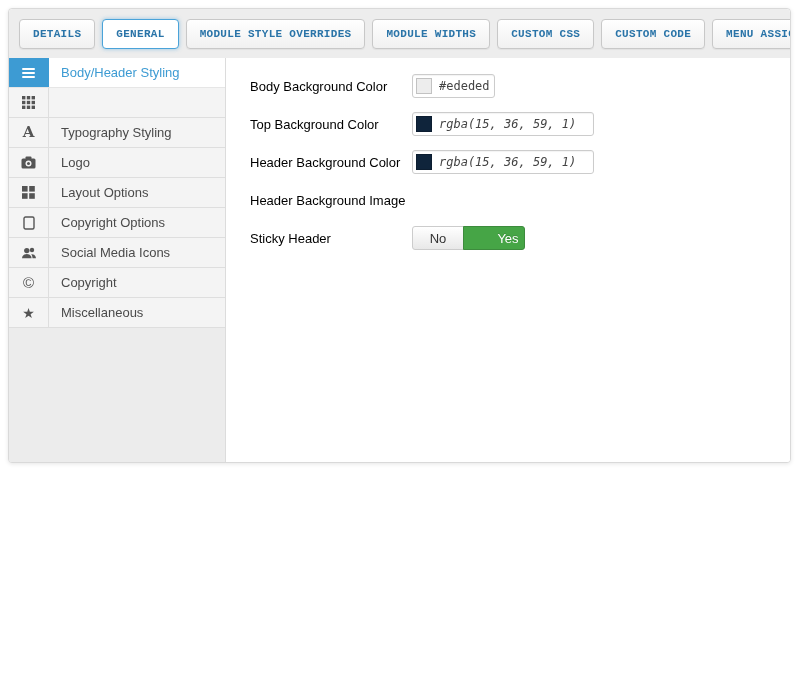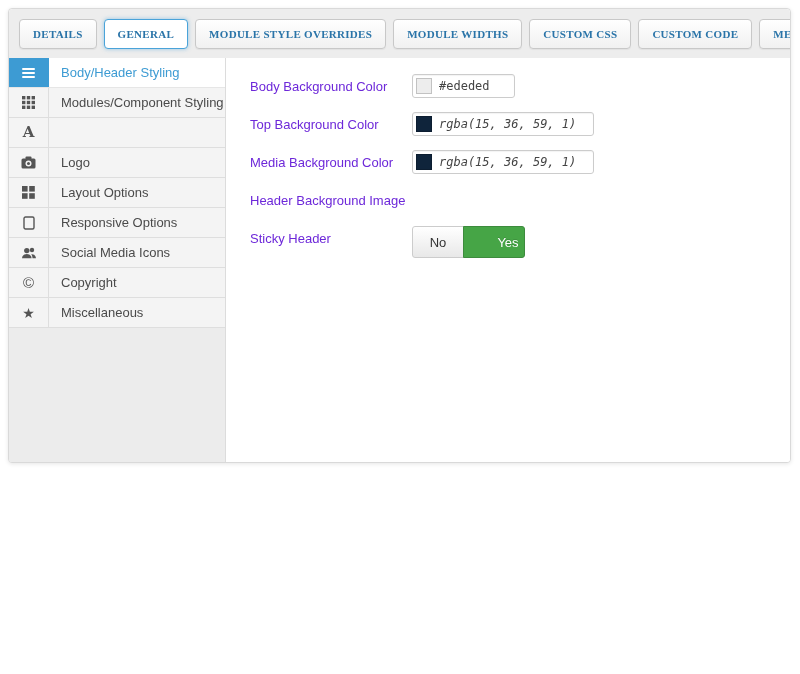--- a/index.html
+++ b/index.html
@@ -22,21 +22,21 @@
     padding:10px 10px 9px 10px;
     display:flex; gap:7px;
     border-radius:4px 4px 0 0;
     flex:0 0 auto;
   }
   .tab{
     height:30px; padding:0 13px;
     background:linear-gradient(#ffffff,#f1f1f1);
     border:1px solid #c8c8c8;
     border-radius:4px;
-    font-family:Liberation Serif, serif;
+    font-family:Liberation Mono, monospace;
     font-size:11px; font-weight:bold; letter-spacing:.3px;
     color:#2a74a8; white-space:nowrap;
     cursor:pointer;
     box-shadow:0 1px 1px rgba(0,0,0,.05);
   }
   .tab.active{
     border-color:#4aa3d9;
     box-shadow:0 0 4px rgba(74,163,217,.55);
     background:#fff;
   }
@@ -79,26 +79,26 @@
 
   .glyph{ font-size:15px; line-height:1; color:#555; }
   .glyph.serif{ font-family:"DejaVu Serif",serif; font-weight:bold; }
 
   
   .content{
     flex:1; background:#fff;
     padding:16px 20px 0 24px;
   }
   .form-row{ display:flex; align-items:center; height:24px; margin-bottom:14px; }
-  .field-label{ width:162px; flex:0 0 162px; font-size:13px; color:#6d28d9; }
+  .field-label{ width:162px; flex:0 0 162px; font-size:13px; color:#000000; }
 
   
   .color-field{
     display:inline-flex; align-items:center;
-    height:24px; padding:3px 24px 3px 3px;
+    height:24px; padding:3px 4px 3px 3px;
     border:1px solid #ccc; border-radius:3px;
     background:#fff; cursor:pointer;
     box-shadow:inset 0 1px 1px rgba(0,0,0,.05);
   }
   .color-field.wide{ width:182px;font-style:italic; }
   .swatch{
     width:16px; height:16px; flex:0 0 16px;
     border:1px solid rgba(0,0,0,.18);
     margin-right:7px;
   }
@@ -125,21 +125,21 @@
   }
   .select-btn{ padding:0 11px; border-left:none; }
   .clear-btn{
     width:31px; margin-left:-1px; border-radius:0 3px 3px 0;
     font-weight:bold; font-size:13px; color:#111;
   }
 
   
   .toggle-group{ display:inline-flex; height:24px; }
   .toggle-btn{
-    height:32px; font-size:13px; cursor:pointer;
+    height:24px; font-size:13px; cursor:pointer;
     display:flex; align-items:center; justify-content:center;
     font-family:"Liberation Sans",sans-serif;
   }
   .toggle-no{
     width:52px; color:#333;
     background:linear-gradient(#ffffff,#e8e8e8);
     border:1px solid #ccc; border-radius:3px 0 0 3px;
   }
   .toggle-yes{
     width:62px; color:#fff;
@@ -190,27 +190,27 @@
                 <rect x="9.6" y="0" width="3.4" height="3.4"></rect>
               <rect x="0" y="4.8" width="3.4" height="3.4"></rect>
                 <rect x="4.8" y="4.8" width="3.4" height="3.4"></rect>
                 <rect x="9.6" y="4.8" width="3.4" height="3.4"></rect>
               <rect x="0" y="9.6" width="3.4" height="3.4"></rect>
                 <rect x="4.8" y="9.6" width="3.4" height="3.4"></rect>
                 <rect x="9.6" y="9.6" width="3.4" height="3.4"></rect>
             </g>
           </svg>
         </span>
-        <span class="side-label">Modules/Component Styling</span>
       </div>
 
       <div class="side-item">
         <span class="side-icon">
           <span class="glyph serif">A</span>
         </span>
+        <span class="side-label">Typography Styling</span>
       </div>
 
       <div class="side-item">
         <span class="side-icon">
           <svg width="15" height="13" viewBox="0 0 15 13">
             <rect x="4.5" y="0.5" width="6" height="3" rx="1" fill="#555"></rect>
             <rect x="0.5" y="2.5" width="14" height="10" rx="1.5" fill="#555"></rect>
             <circle cx="7.5" cy="7.5" r="3" fill="#f4f4f4"></circle>
             <circle cx="7.5" cy="7.5" r="1.5" fill="#555"></circle>
           </svg>
@@ -232,21 +232,21 @@
         </span>
         <span class="side-label">Layout Options</span>
       </div>
 
       <div class="side-item">
         <span class="side-icon">
           <svg width="12" height="14" viewBox="0 0 12 14">
             <rect x="1" y="1" width="10" height="12" rx="1.5" fill="none" stroke="#555" stroke-width="1.4"></rect>
           </svg>
         </span>
-        <span class="side-label">Responsive Options</span>
+        <span class="side-label">Copyright Options</span>
       </div>
 
       <div class="side-item">
         <span class="side-icon">
           <svg width="16" height="13" viewBox="0 0 16 13">
             <g fill="#555">
               <circle cx="11" cy="4" r="2.2"></circle>
               <path d="M10.2 8.2c2.6-.4 4.3 1 4.6 3.1l.1 1h-3.4c0-1.7-.5-3.1-1.3-4.1z"></path>
               <circle cx="5.8" cy="4.6" r="2.7"></circle>
               <path d="M1 12.3c0-2.7 2.1-4.3 4.8-4.3s4.8 1.6 4.8 4.3z"></path>
@@ -285,21 +285,21 @@
 
       <div class="form-row">
         <span class="field-label">Top Background Color</span>
         <div class="color-field wide">
           <span class="swatch" style="background: rgb(15, 36, 59);"></span>
           <span class="color-value">rgba(15, 36, 59, 1)</span>
         </div>
       </div>
 
       <div class="form-row">
-        <span class="field-label">Media Background Color</span>
+        <span class="field-label">Header Background Color</span>
         <div class="color-field wide">
           <span class="swatch" style="background: rgb(15, 36, 59);"></span>
           <span class="color-value">rgba(15, 36, 59, 1)</span>
         </div>
       </div>
 
       <div class="form-row">
         <span class="field-label">Header Background Image</span>
       </div>
 

